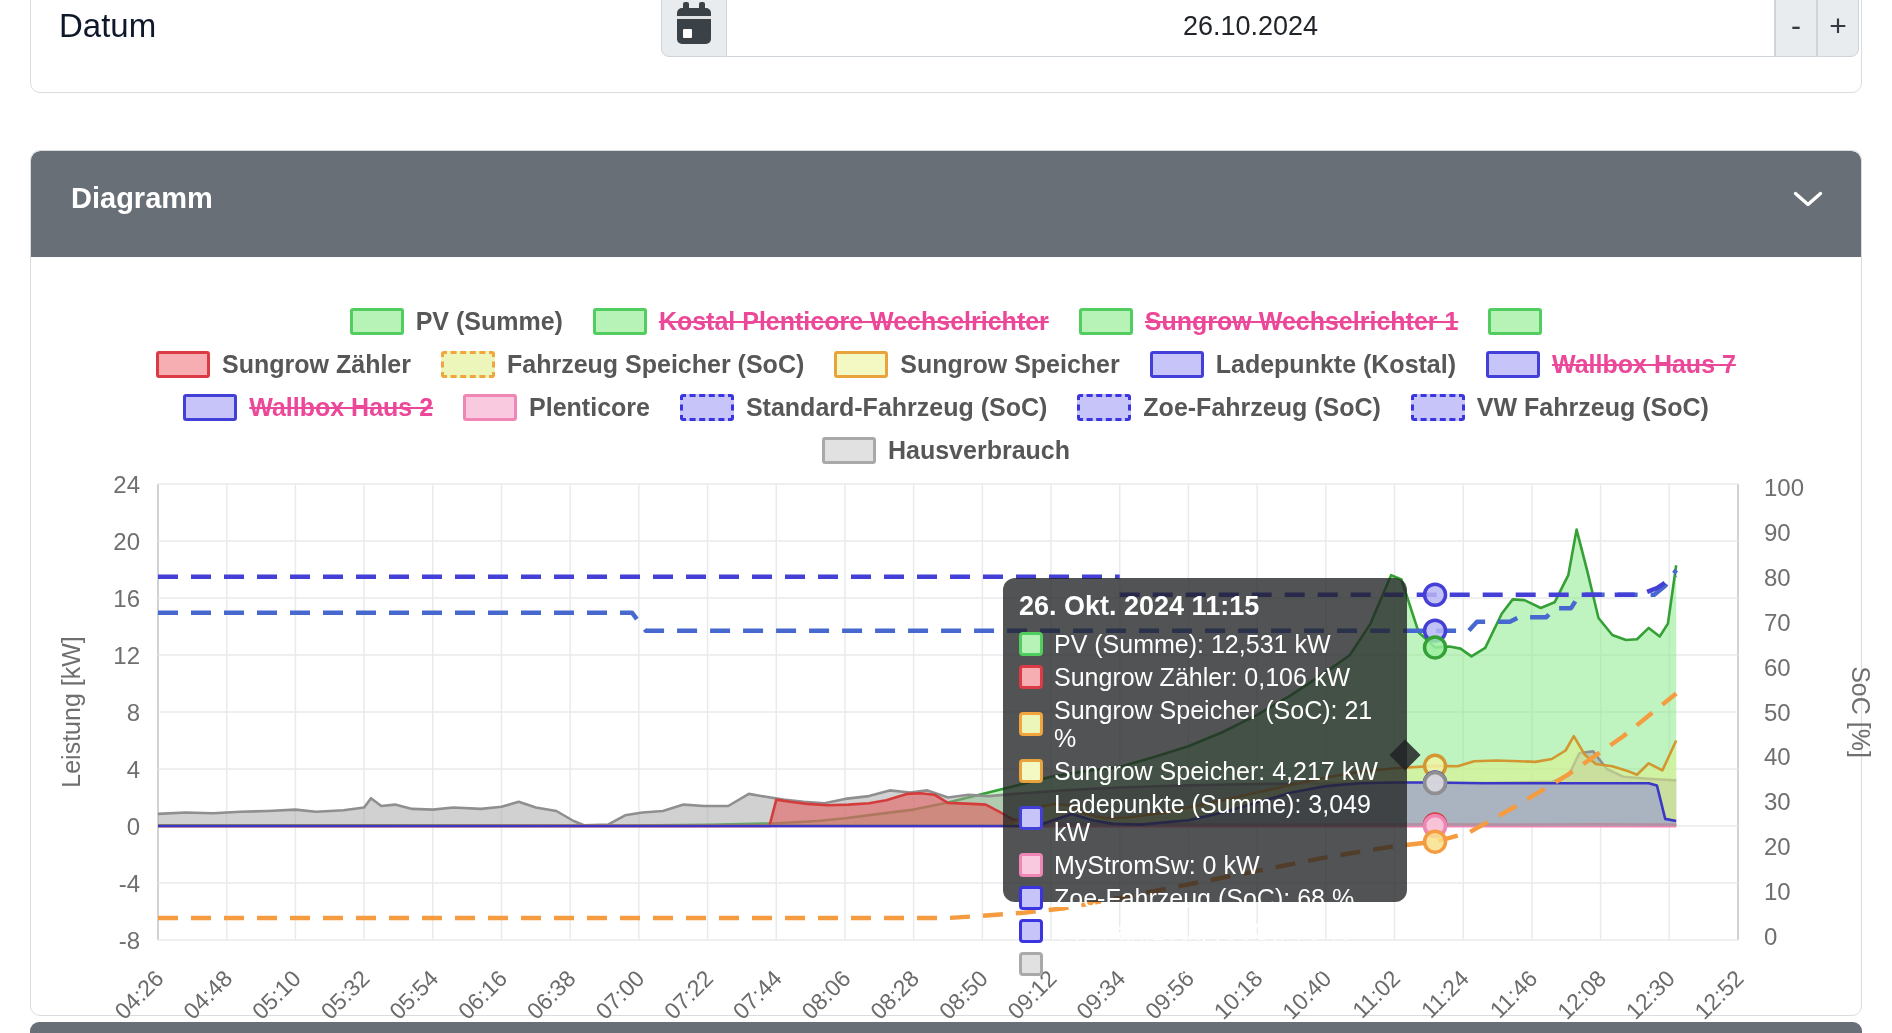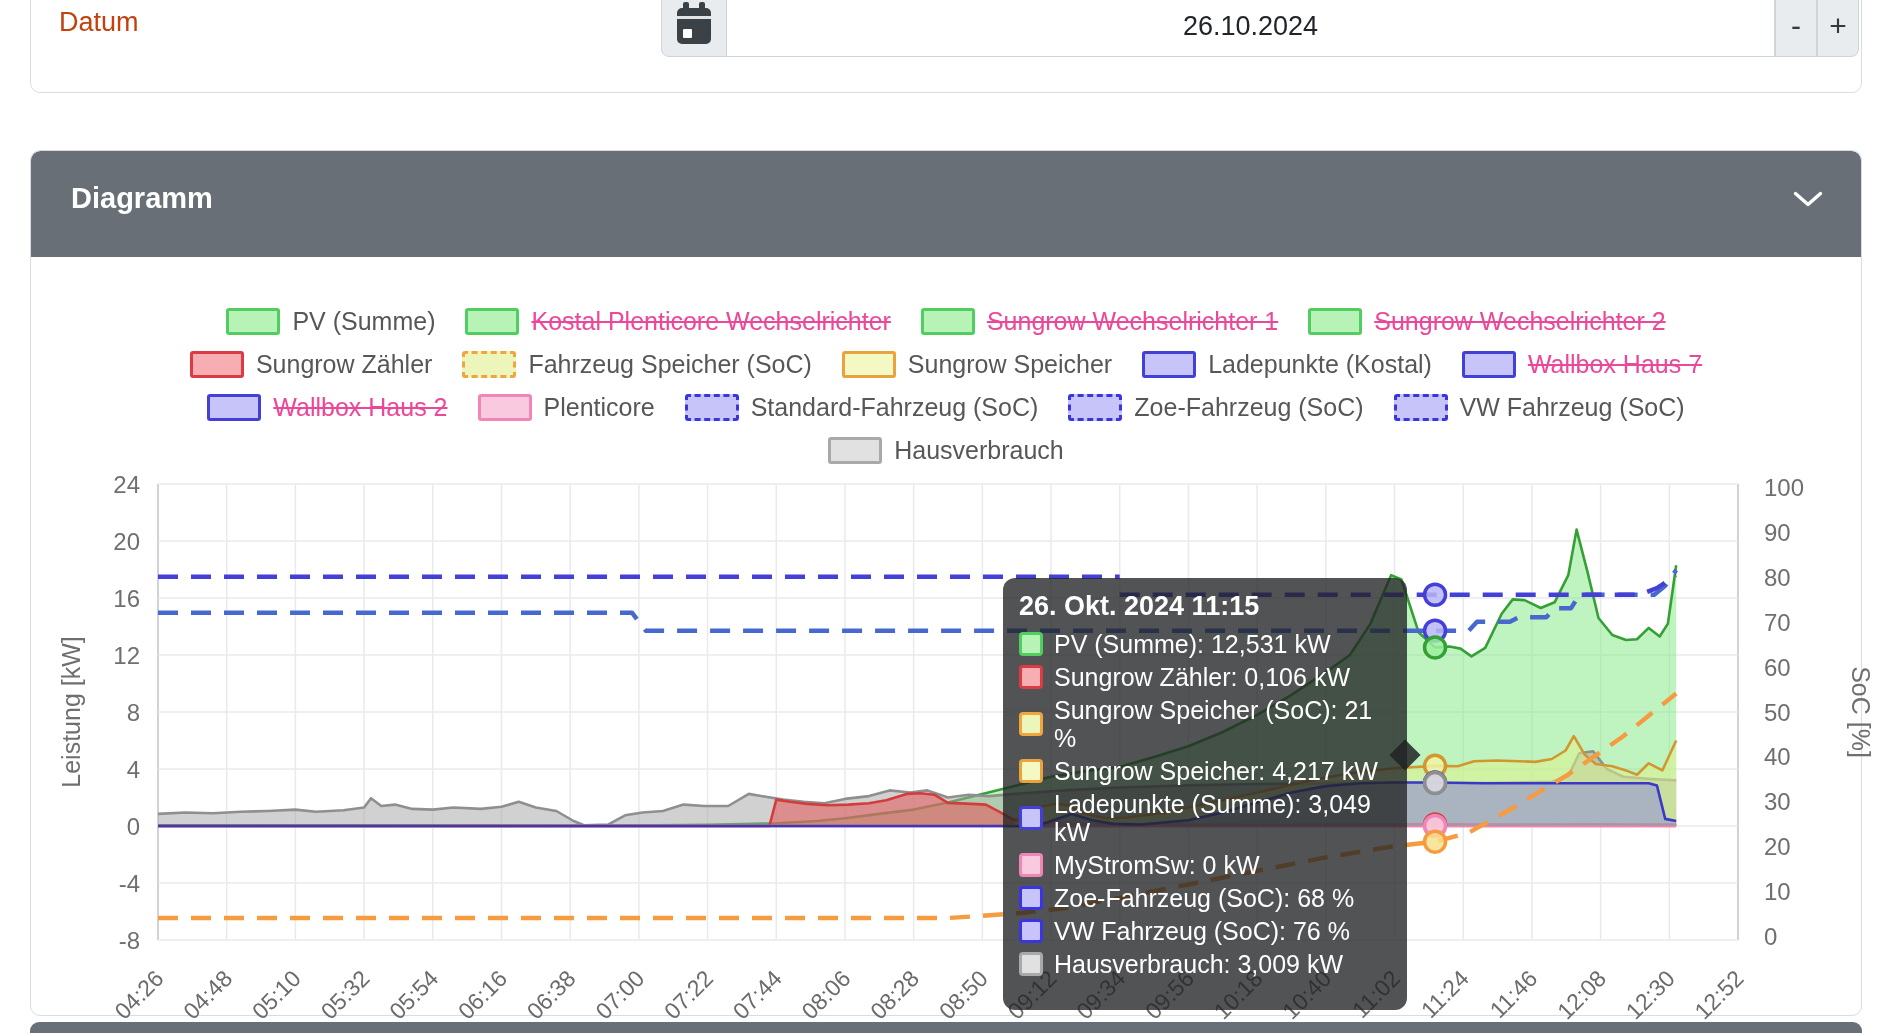--- a/index.html
+++ b/index.html
@@ -3,21 +3,21 @@
 <meta charset="utf-8">
 <style>
   * { margin:0; padding:0; box-sizing:border-box; }
   html,body { width:1892px; height:1033px; background:#fff; overflow:hidden;
               font-family:"Liberation Sans", sans-serif; }
 
   .card { position:absolute; background:#fff; border:1px solid #d9dde1; border-radius:10px; }
 
   
   #date-card { left:30px; top:-64px; width:1832px; height:157px; }
-  .date-label { position:absolute; left:28px; top:70px; font-size:27px; color:#c2410c; }
+  .date-label { position:absolute; left:28px; top:70px; font-size:33px; color:#0f172a; }
   .input-group { position:absolute; left:630px; top:58px; height:62px; width:1198px; display:flex; }
   .igr-btn { background:#e9ecef; border:1px solid #ced4da; font-size:29px; color:#343a40;
              width:66px; display:flex; align-items:center; justify-content:center; cursor:pointer; }
   .igr-btn.cal { border-radius:0 0 0 8px; }
   .igr-btn.minus { width:42px; font-size:30px; }
   .igr-btn.plus  { width:42px; font-size:30px; border-radius:0 0 8px 0; }
   .date-input { flex:1; border:1px solid #ced4da; border-left:none; text-align:center;
                 font-size:27px; color:#212529; outline:none; background:#fff; }
   
   .cal-icon { position:relative; width:34px; height:36px; background:#3a4147; border-radius:5px; display:block; }
@@ -27,33 +27,33 @@
 
   
   #diagram-card { left:30px; top:150px; width:1832px; height:866px; overflow:hidden; }
   .card-header { height:106px; background:#696f76; border-radius:9px 9px 0 0; position:relative; }
   .hdr-title { position:absolute; left:40px; top:0; line-height:95px; color:#fff; font-size:29px; font-weight:bold; }
   .chev { position:absolute; right:38px; top:40px; width:30px; height:17px; cursor:pointer; }
 
   
   #legend { margin-top:50px; display:flex; flex-direction:column; gap:14px; align-items:center; }
   .lg-row { display:flex; gap:30px; align-items:center; justify-content:center; }
-  .lg-item { display:flex; gap:12px; align-items:center; cursor:pointer; }
+  .lg-item { display:flex; gap:12px; align-items:center; cursor:pointer;font-weight:bold; }
   .lg-swatch { width:54px; height:27px; border-width:3px; border-style:solid; border-radius:3px; }
   .lg-label { font-size:25px; color:#575757; white-space:nowrap; }
   .lg-label.struck { text-decoration:line-through; color:#ec4899; }
 
   
   #chart { position:absolute; left:0; top:0; width:1892px; height:1033px; pointer-events:none; }
   .tick-text { font-size:24px; fill:#6f6f6f; }
   .xtick-text { font-size:23px; fill:#6b6b6b; }
   .axis-title { font-size:25px; fill:#6f6f6f; }
 
   
-  #tooltip { position:absolute; left:1003px; top:578px; width:404px; height:432px;
+  #tooltip { position:absolute; left:1003px; top:578px; width:404px; height:324px;
              background:rgba(33,34,36,0.78); border-radius:12px; padding:13px 16px;
              color:#fff; z-index:6; }
   .tt-title { font-size:27px; font-weight:bold; margin-bottom:8px; }
   .tt-row { display:flex; align-items:center; gap:11px; margin:5px 0; font-size:25px; line-height:28px; }
   .tt-swatch { width:24px; height:24px; border-width:3px; border-style:solid; border-radius:4px; flex:0 0 auto; }
   .tt-caret { position:absolute; right:-9px; top:166px; width:22px; height:22px;
               background:rgba(33,34,36,0.85); transform:rotate(45deg); }
 
   
   #next-panel { position:absolute; left:30px; top:1022px; width:1832px; height:11px;
@@ -92,21 +92,20 @@
         <div class="lg-item">
           <span class="lg-swatch" style="background: rgb(183, 243, 183); border-color: rgb(82, 205, 96);"></span>
           <span class="lg-label struck">Kostal Plenticore Wechselrichter</span>
         </div>
         <div class="lg-item">
           <span class="lg-swatch" style="background: rgb(183, 243, 183); border-color: rgb(82, 205, 96);"></span>
           <span class="lg-label struck">Sungrow Wechselrichter 1</span>
         </div>
         <div class="lg-item">
           <span class="lg-swatch" style="background: rgb(183, 243, 183); border-color: rgb(82, 205, 96);"></span>
-          <span class="lg-label struck">Sungrow Wechselrichter 2</span>
         </div>
       </div>
       <div class="lg-row">
         <div class="lg-item">
           <span class="lg-swatch" style="background: rgb(246, 174, 178); border-color: rgb(220, 59, 69);"></span>
           <span class="lg-label">Sungrow Zähler</span>
         </div>
         <div class="lg-item">
           <span class="lg-swatch" style="background: rgb(236, 245, 186); border-color: rgb(242, 164, 61); border-style: dashed;"></span>
           <span class="lg-label">Fahrzeug Speicher (SoC)</span>

